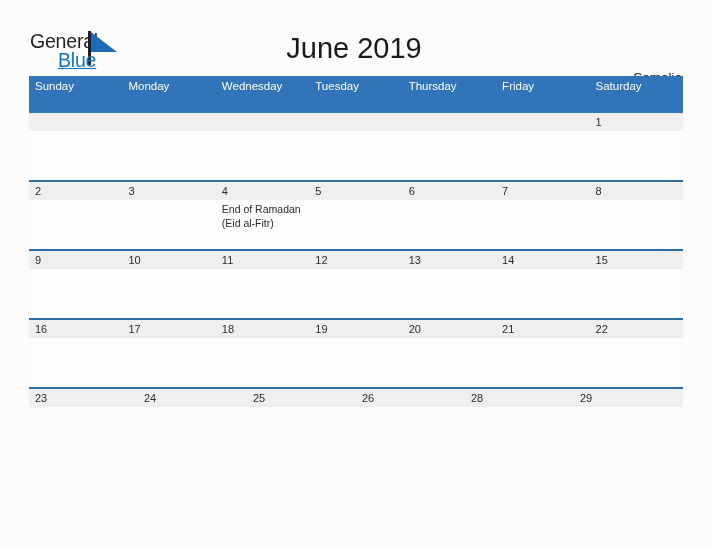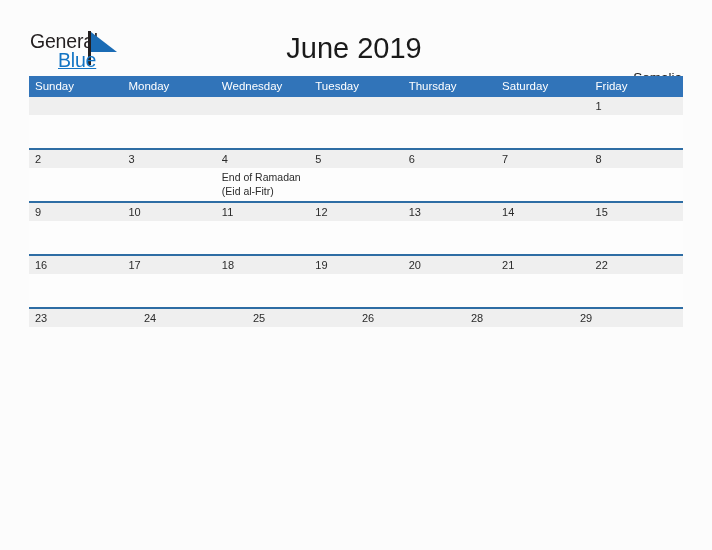--- a/index.html
+++ b/index.html
@@ -100,21 +100,21 @@
   
   .calendar {
     position: absolute;
     left: 29px;
     top: 76px;
     width: 654px;
   }
   .cal-head {
     display: flex;
     background: #3174b9;
-    height: 21px;
+    height: 37px;
   }
   .cal-head .hcell {
     flex: 1 1 0;
     color: #ffffff;
     font-size: 11.5px;
     line-height: 21px;
     padding-left: 6px;
     box-sizing: border-box;
     white-space: nowrap;
     overflow: hidden;
@@ -137,21 +137,21 @@
     color: #2b2b2b;
     line-height: 18px;
     padding-left: 6px;
     box-sizing: border-box;
     white-space: nowrap;
     overflow: hidden;
   }
   .week-events {
     display: flex;
     background: #fdfdfd;
-    height: 33px;
+    height: 49px;
   }
   .week-events .ecell {
     flex: 1 1 0;
     font-size: 10.5px;
     color: #2b2b2b;
     line-height: 13.5px;
     padding: 3px 6px 0 6px;
     box-sizing: border-box;
     overflow: hidden;
   }
@@ -182,22 +182,22 @@
 
 </div>
 
 <div class="calendar">
   <div class="cal-head">
     <div class="hcell">Sunday</div>
     <div class="hcell">Monday</div>
     <div class="hcell">Wednesday</div>
     <div class="hcell">Tuesday</div>
     <div class="hcell">Thursday</div>
+    <div class="hcell">Friday</div>
     <div class="hcell">Saturday</div>
-    <div class="hcell">Friday</div>
   </div>
   <div id="weeks-container">
       <div class="week">
         <div class="week-numbers">
           <div class="ncell"></div>
           <div class="ncell"></div>
           <div class="ncell"></div>
           <div class="ncell"></div>
           <div class="ncell"></div>
           <div class="ncell"></div>

